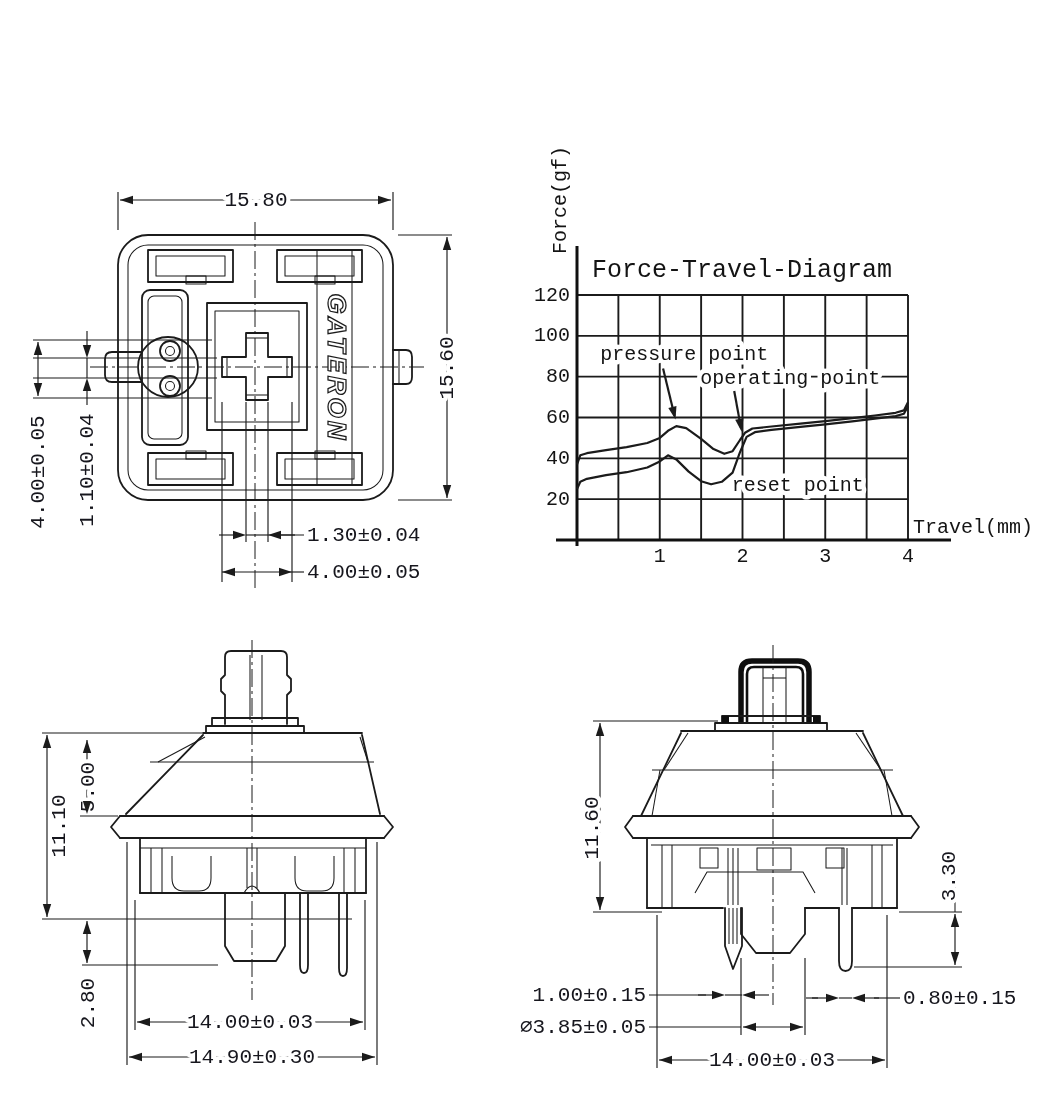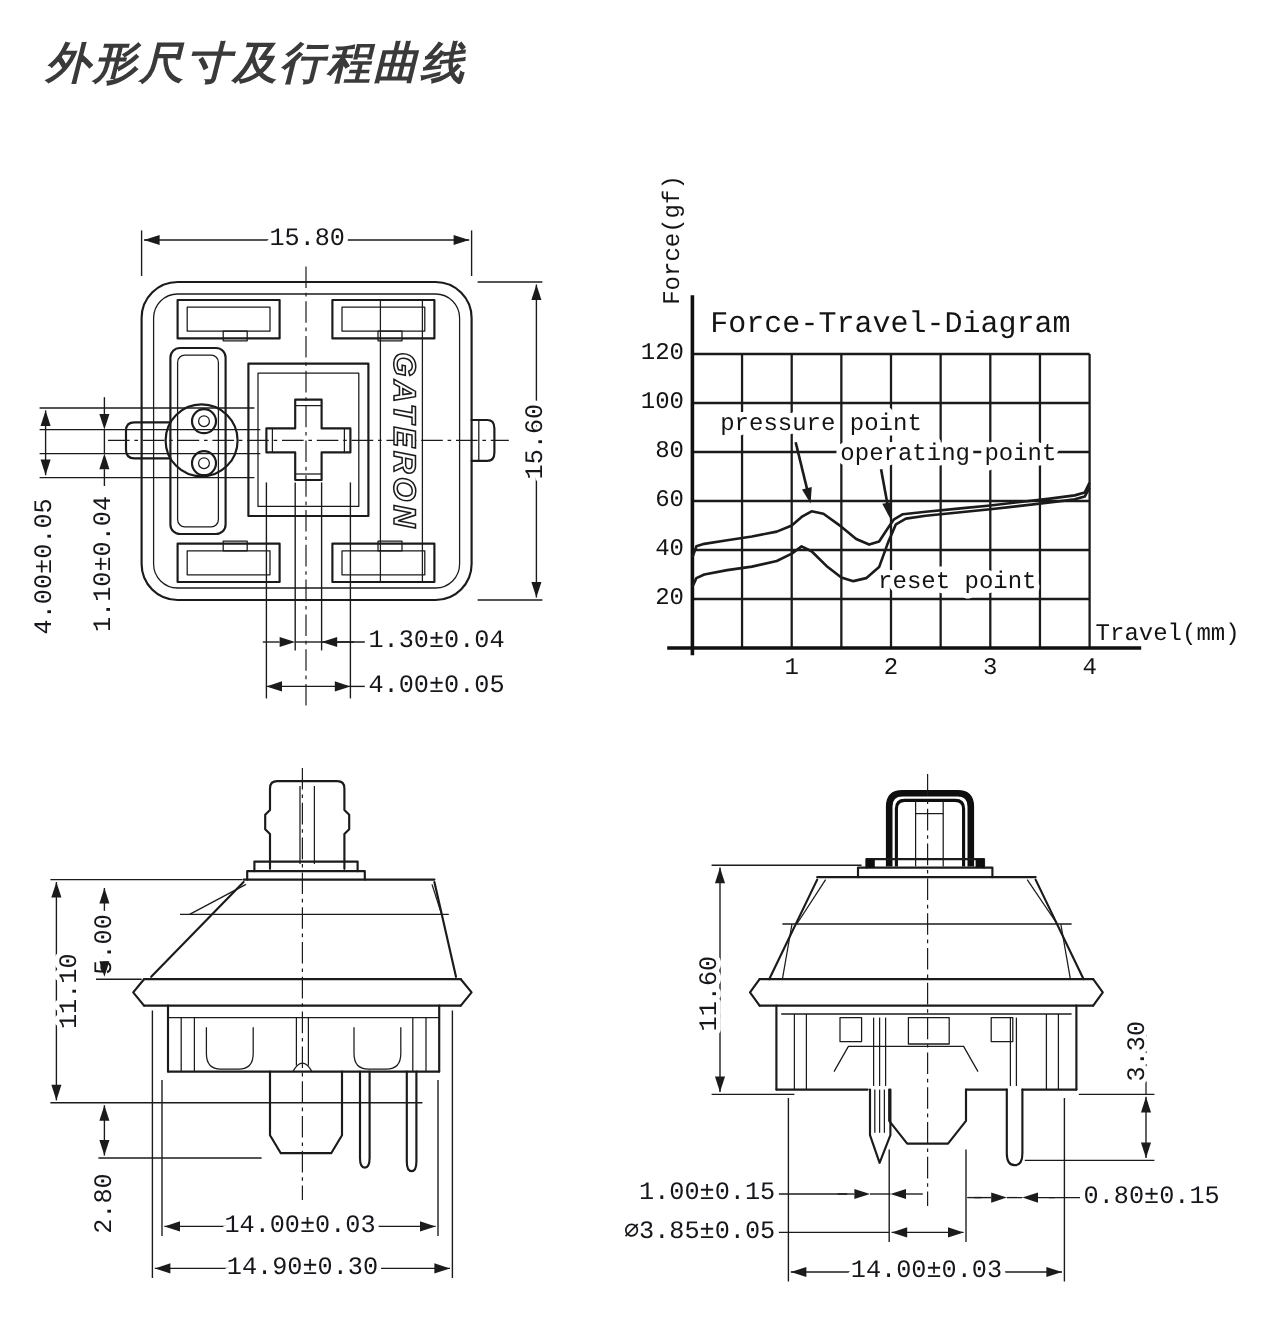--- a/index.html
+++ b/index.html
@@ -27,21 +27,20 @@
   .ctitle{font-family:"Liberation Mono",monospace;font-size:25px;fill:#141414;}
   .ann{font-family:"Liberation Mono",monospace;font-size:20px;fill:#141414;
         paint-order:stroke;stroke:#fff;stroke-width:9px;stroke-linejoin:round;}
   .annline{stroke:#1b1b1b;stroke-width:2.2;fill:none;}
 </style>
 </head>
 <body>
 
 <div id="page">
 
-  <div id="page-title">外形尺寸及行程曲线</div>
 
   <svg style="left:0;top:130px" width="530" height="470" viewBox="0 130 530 470">
     <g>
       <rect class="med" x="118" y="235" width="275" height="265" rx="30"></rect>
       <rect class="thin" x="128" y="245" width="255" height="245" rx="20"></rect>
 
       <rect class="med" x="148" y="250" width="85" height="32"></rect>
       <rect class="thin" x="156" y="256" width="69" height="20"></rect>
       <rect class="thin" x="186" y="276" width="20" height="8"></rect>
       <rect class="med" x="277" y="250" width="85" height="32"></rect>

